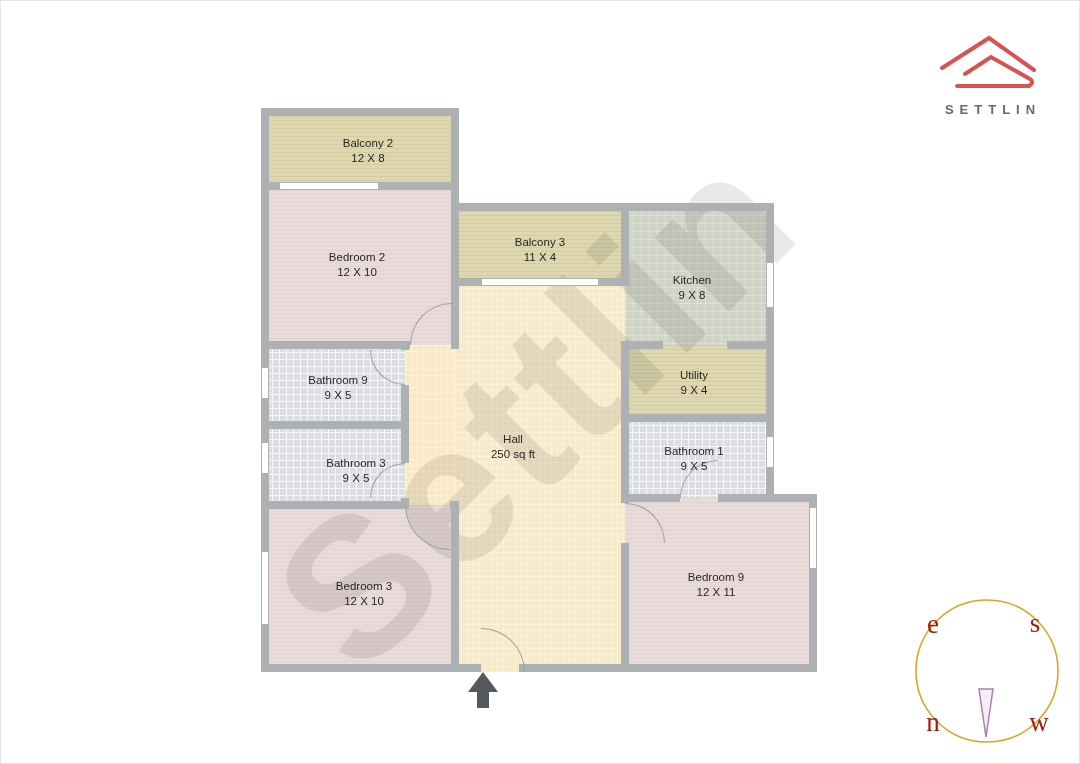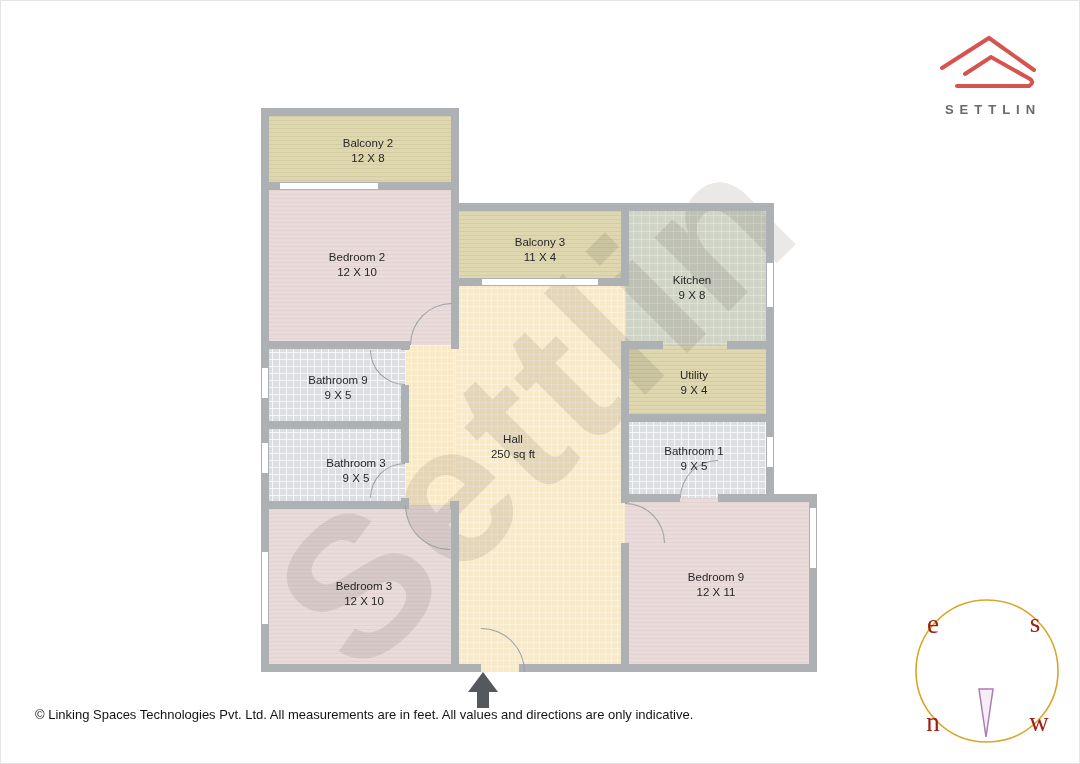--- a/index.html
+++ b/index.html
@@ -203,15 +203,14 @@
     <svg width="150" height="150" viewBox="0 0 150 150">
       <circle cx="74" cy="75" r="71" fill="none" stroke="#d9a528" stroke-width="1.6"></circle>
       <polygon points="66,93 80,93 73,141" fill="#f6eef6" stroke="#aa7fae" stroke-width="1.5"></polygon>
     </svg>
     <span class="cdir" style="left:20px;top:28px">e</span>
     <span class="cdir" style="left:122px;top:27px">s</span>
     <span class="cdir" style="left:20px;top:126px">n</span>
     <span class="cdir" style="left:126px;top:126px">w</span>
   </div>
 
-  <div id="footer">© Linking Spaces Technologies Pvt. Ltd. All measurements are in feet. All values and directions are only indicative.</div>
 
 </div>
 
 </body></html>

